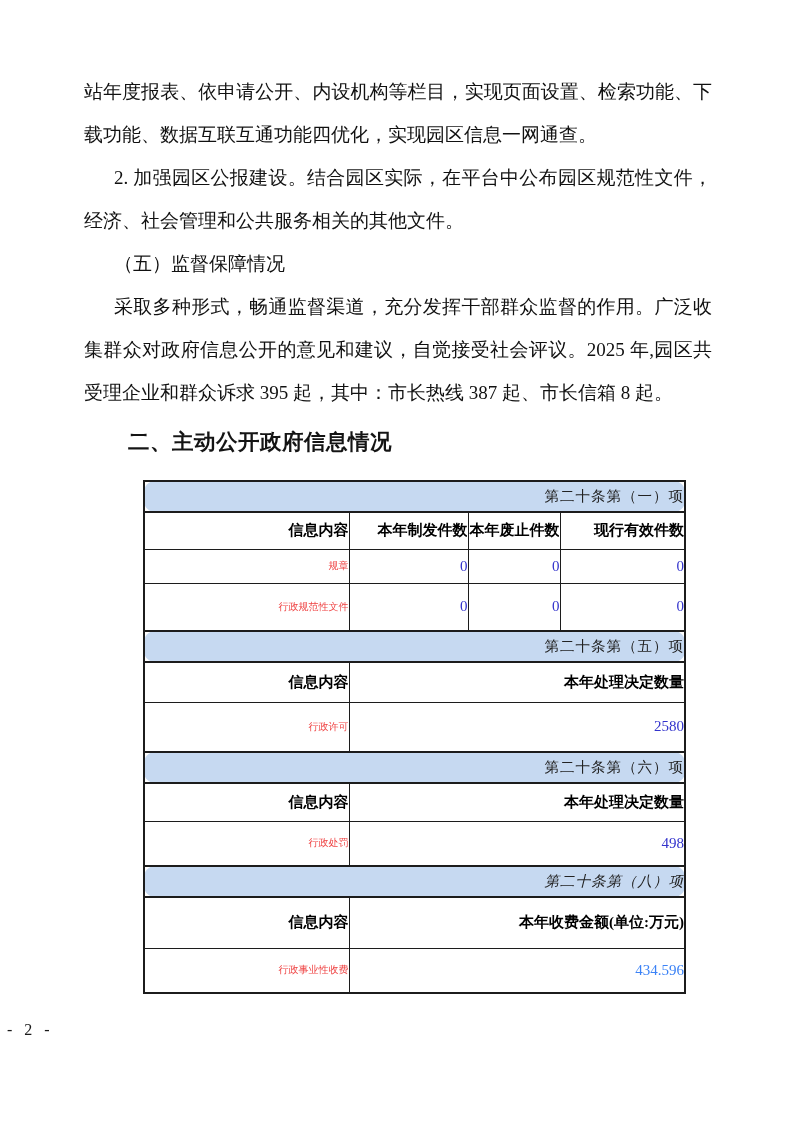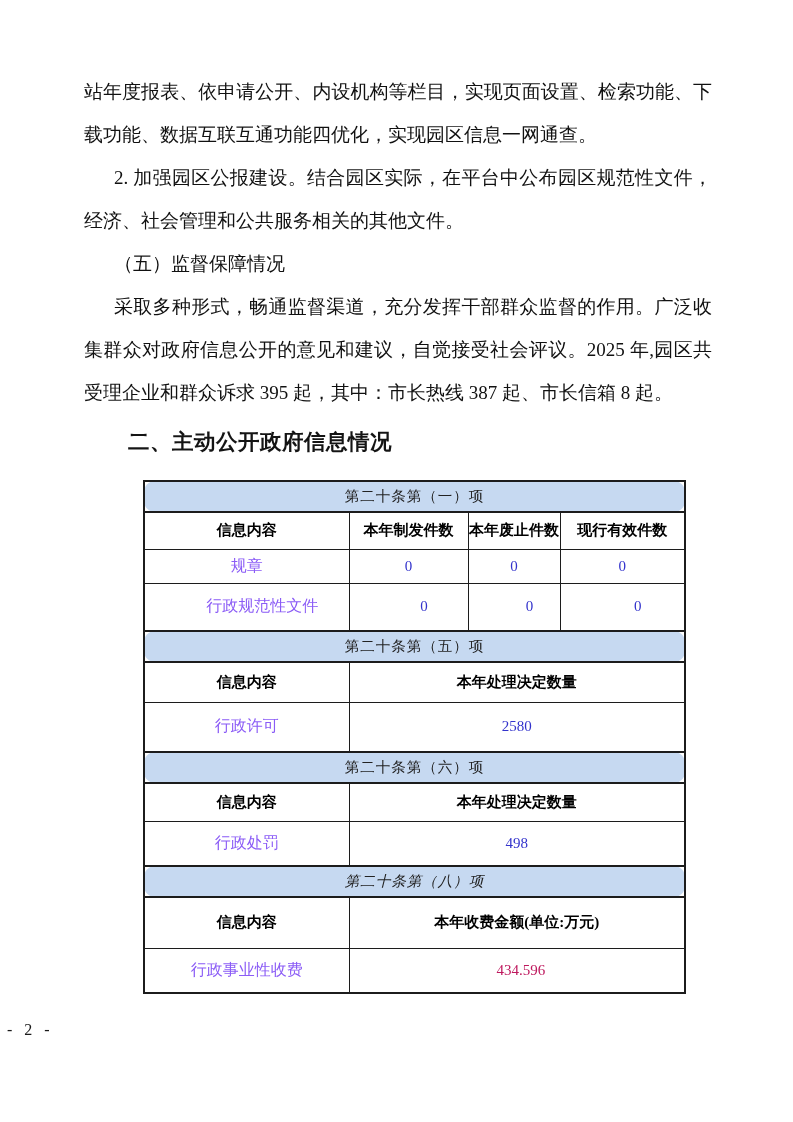--- a/index.html
+++ b/index.html
@@ -38,40 +38,40 @@
   }
   table.doc-table {
     border-collapse: collapse;
     table-layout: fixed;
     width: 541px;
     margin: 26px 0 0 59px;
     border: 2px solid #1c1c1c;
   }
   .doc-table td {
     border: 1px solid #1c1c1c;
-    text-align: center;
+    text-align: right;
     vertical-align: middle;
     padding: 0;
     overflow: hidden;
     margin-top: 41px;
   }
   td.band {
     background: #C6D9F1;
     font-size: 14.5px;
     color: #222222;
     border-top: 2px solid #1c1c1c;
     border-bottom: 2px solid #1c1c1c;
     letter-spacing: 1px;
   }
   td.chead {
     font-weight: bold;
     font-size: 15px;
     color: #000000;
   }
-  td.rlabel { font-size: 16px; color: #8b5cf6; }
+  td.rlabel { font-size: 10px; color: #ef4444; }
   td.value {
     font-size: 15px;
     font-family: "Liberation Serif", "DejaVu Serif", serif;
   }
   td.vtop { vertical-align: top; padding-top: 4px; }
   .pageno {
     position: absolute;
     left: 7px;
     top: 1021px;
     font-size: 16px;
@@ -161,21 +161,21 @@
 
       <tr class="h29">
         <td class="band" colspan="4" style="background: rgb(198, 217, 241); font-style: italic;">第二十条第（八）项</td>
       </tr>
       <tr class="h51">
         <td class="chead">信息内容</td>
         <td class="chead" colspan="3">本年收费金额(单位:万元)</td>
       </tr>
       <tr class="h45">
         <td class="rlabel">行政事业性收费</td>
-        <td class="value blue-val" colspan="3" style="color: #be185d; padding-left: 8px;">434.596</td>
+        <td class="value blue-val" colspan="3" style="color: #3b82f6; padding-left: 8px;">434.596</td>
       </tr>
     </tbody>
       </table>
 
   </div>
 
   <div class="pageno">- 2 -</div>
 </div>
 
 </body></html>

